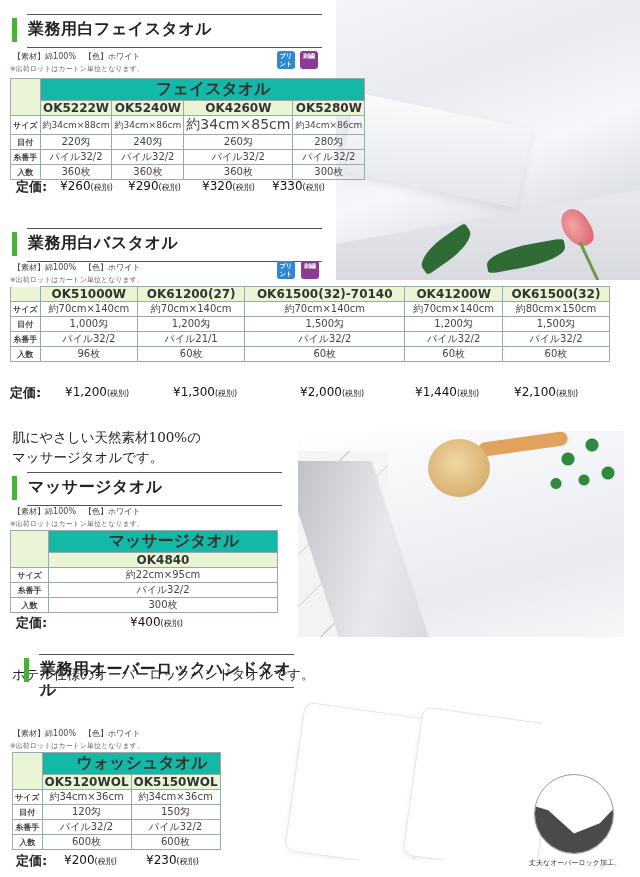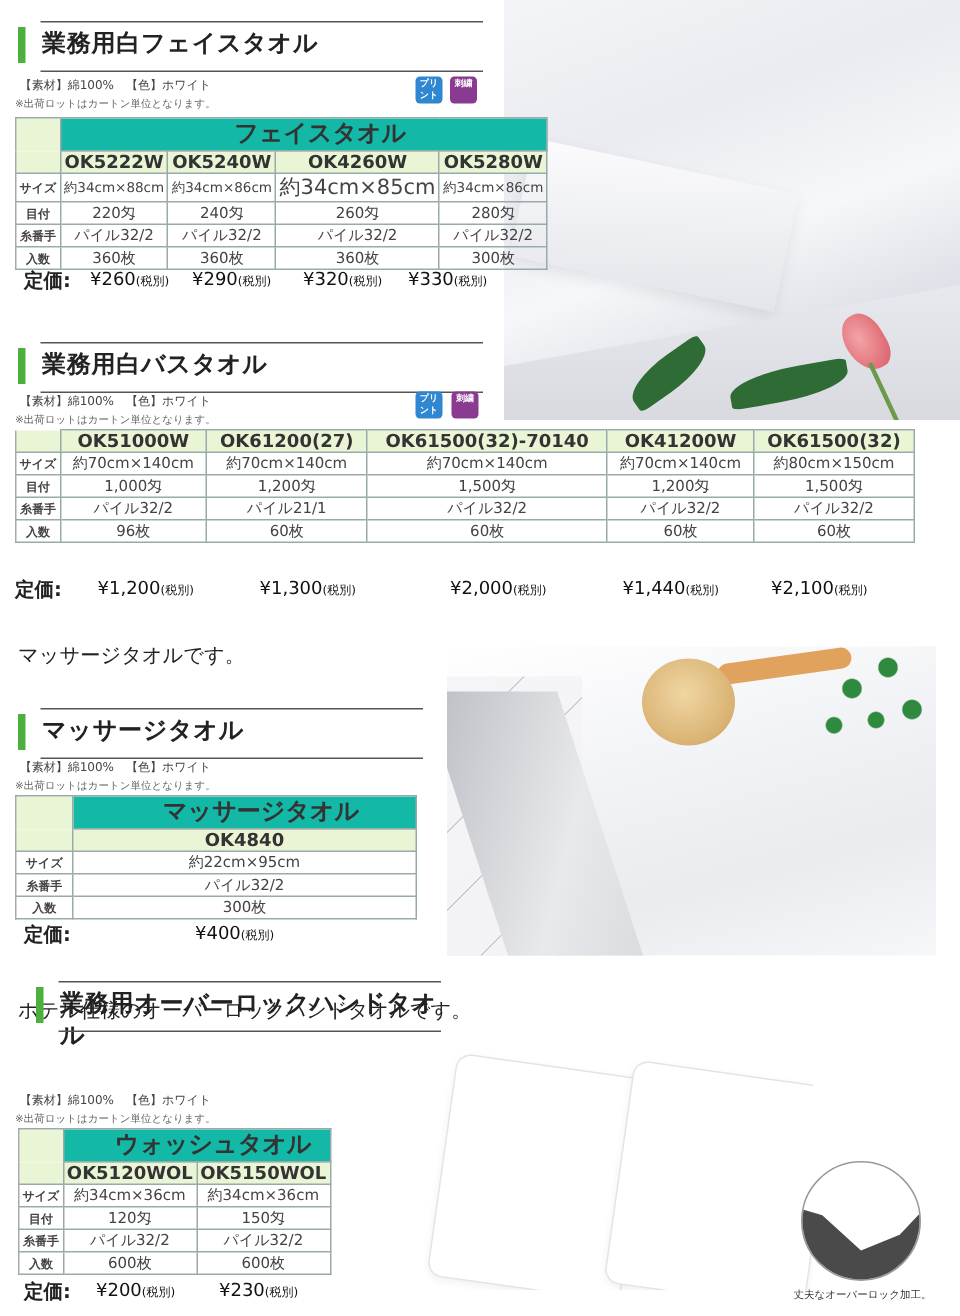--- a/index.html
+++ b/index.html
@@ -220,20 +220,21 @@
 <div class="price-row" style="left:10px;top:384px;width:610px;height:16px;">
   <span class="lbl">定価:</span>
   <span class="p" style="left:55px;"><span>¥1,200</span><span class="tax">(税別)</span></span>
   <span class="p" style="left:163px;"><span>¥1,300</span><span class="tax">(税別)</span></span>
   <span class="p" style="left:290px;"><span>¥2,000</span><span class="tax">(税別)</span></span>
   <span class="p" style="left:405px;"><span>¥1,440</span><span class="tax">(税別)</span></span>
   <span class="p" style="left:504px;"><span>¥2,100</span><span class="tax">(税別)</span></span>
 </div>
 
 <div class="tagline" style="top:427px;">
+  <div>肌にやさしい天然素材100%の</div>
   <div>マッサージタオルです。</div>
 </div>
 <div class="sec-head" style="top:472px;width:270px;">
   <div class="line-top"></div>
   <div class="bar"></div>
   <div class="title">マッサージタオル</div>
   <div class="line-bot"></div>
 </div>
 <div class="spec" style="top:506px;">
   <div>【素材】綿100%　【色】ホワイト</div>

